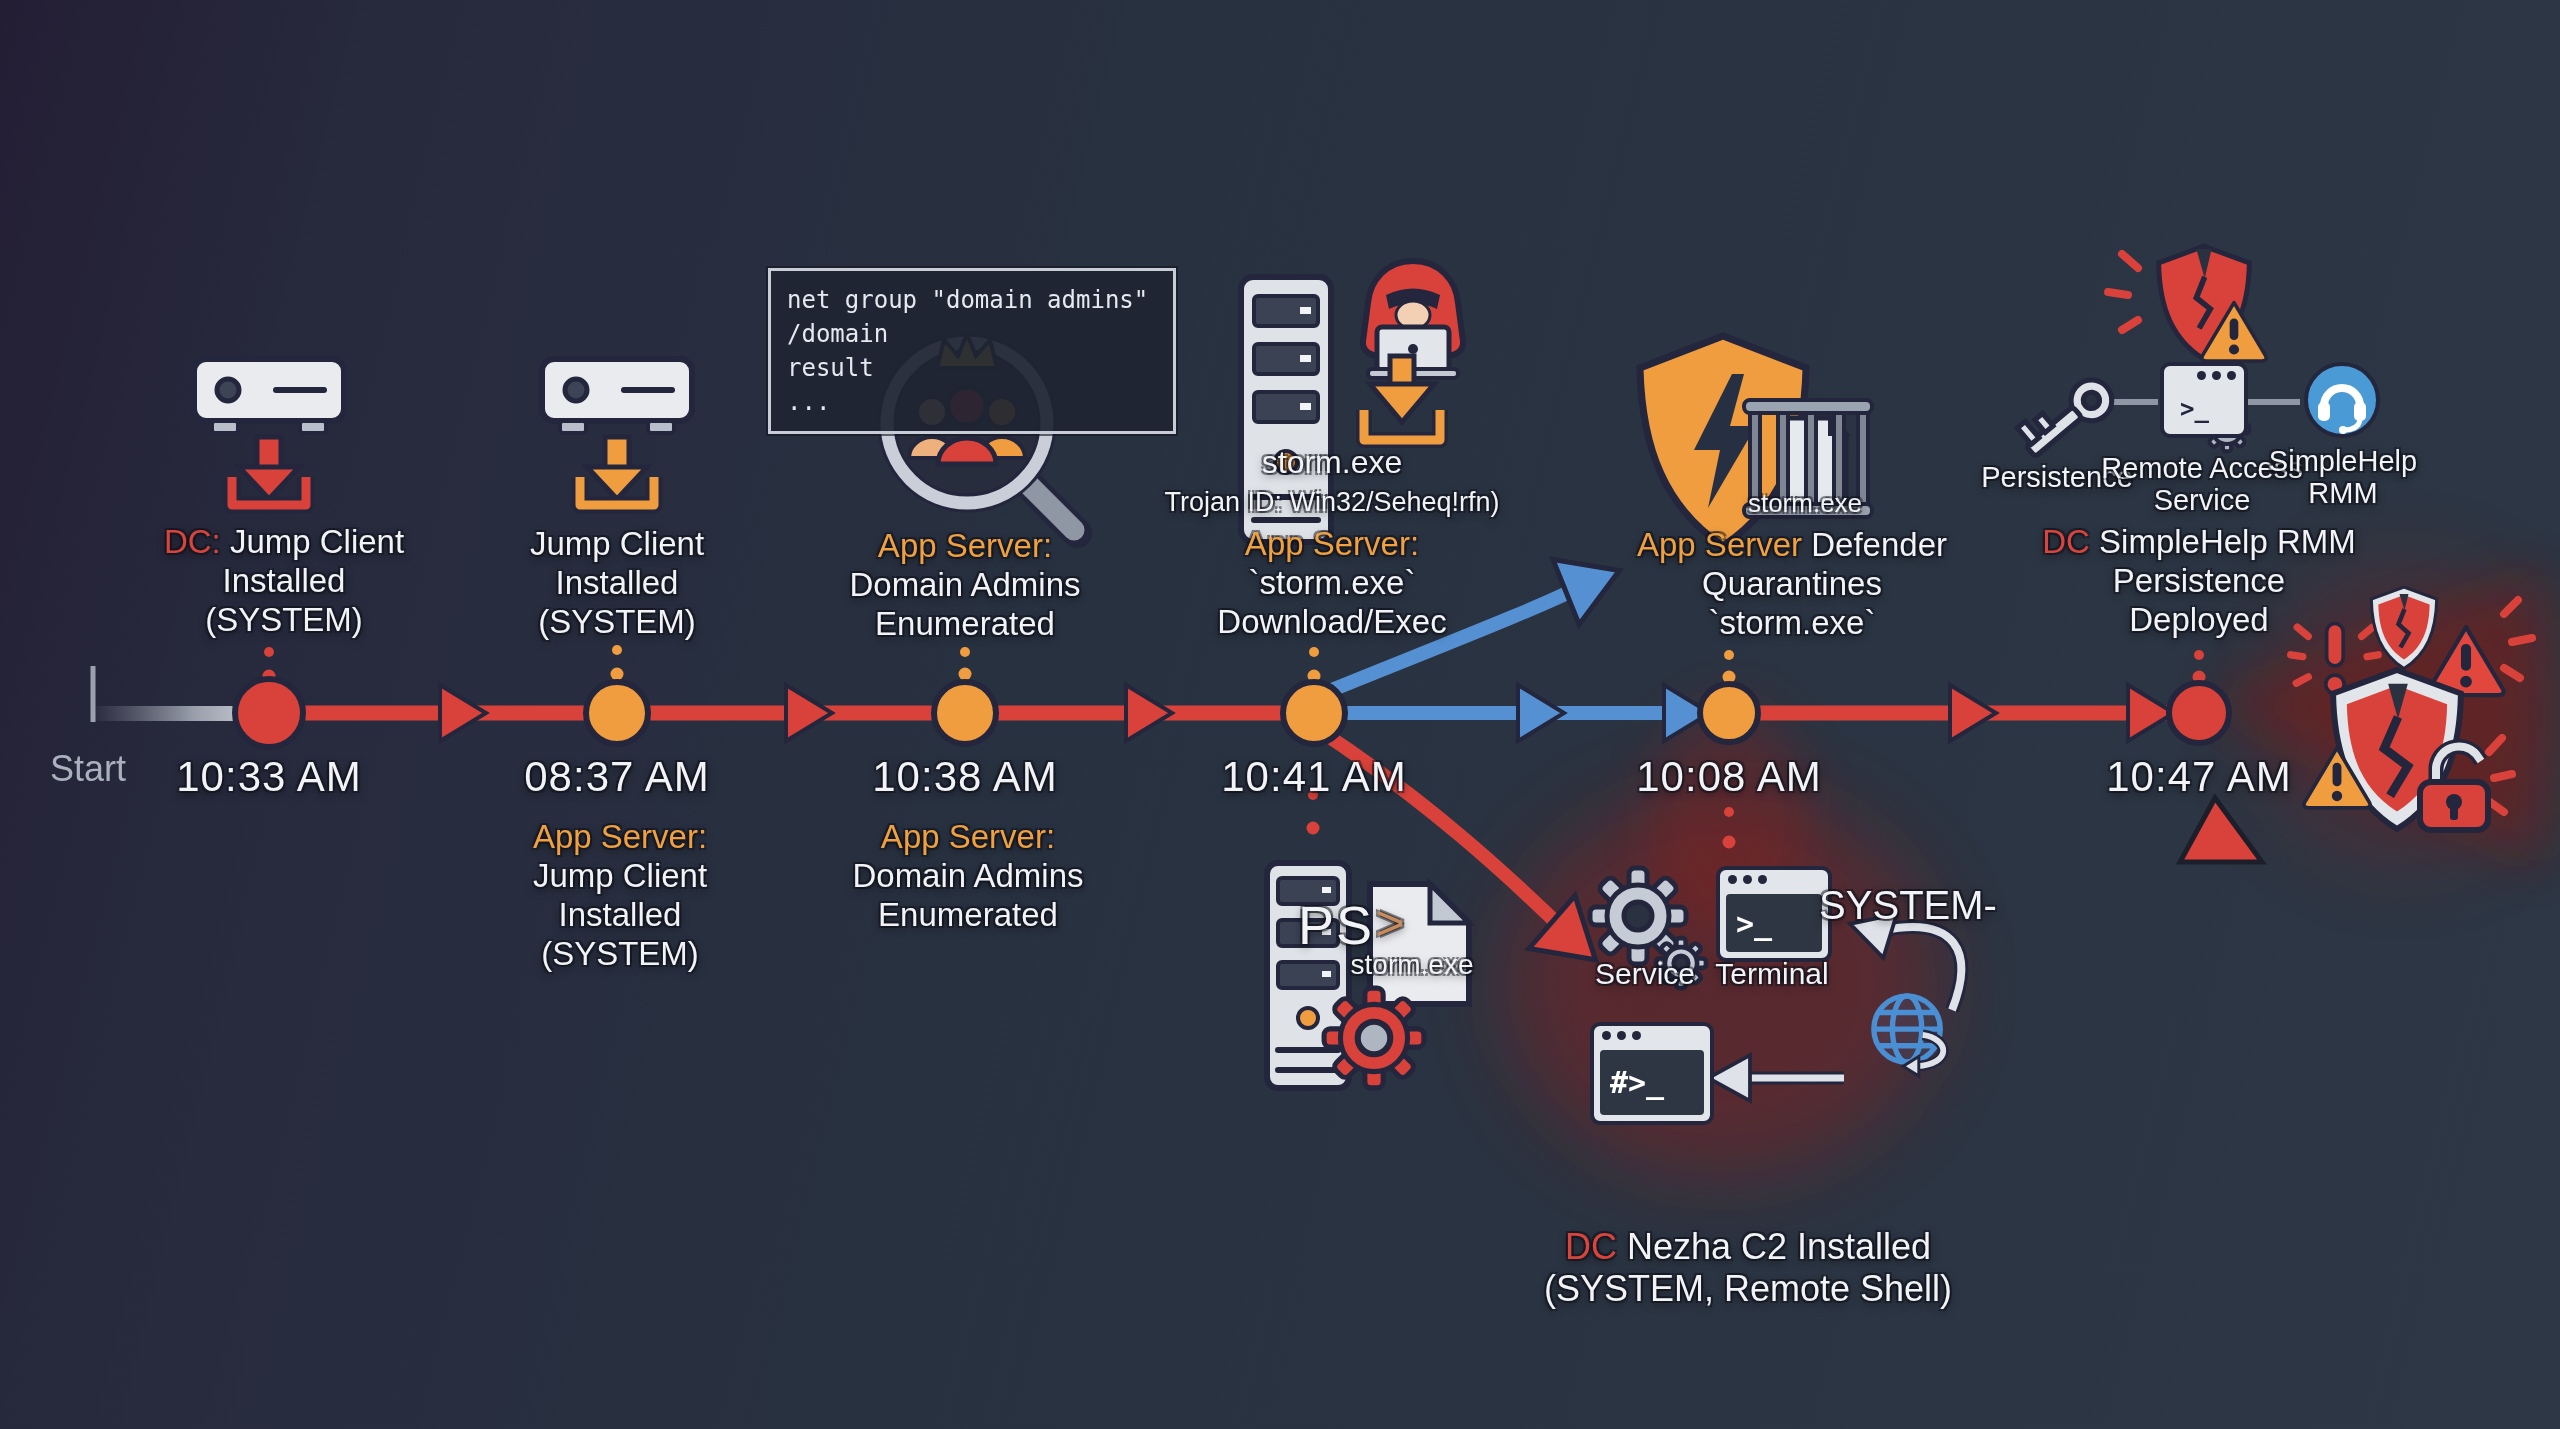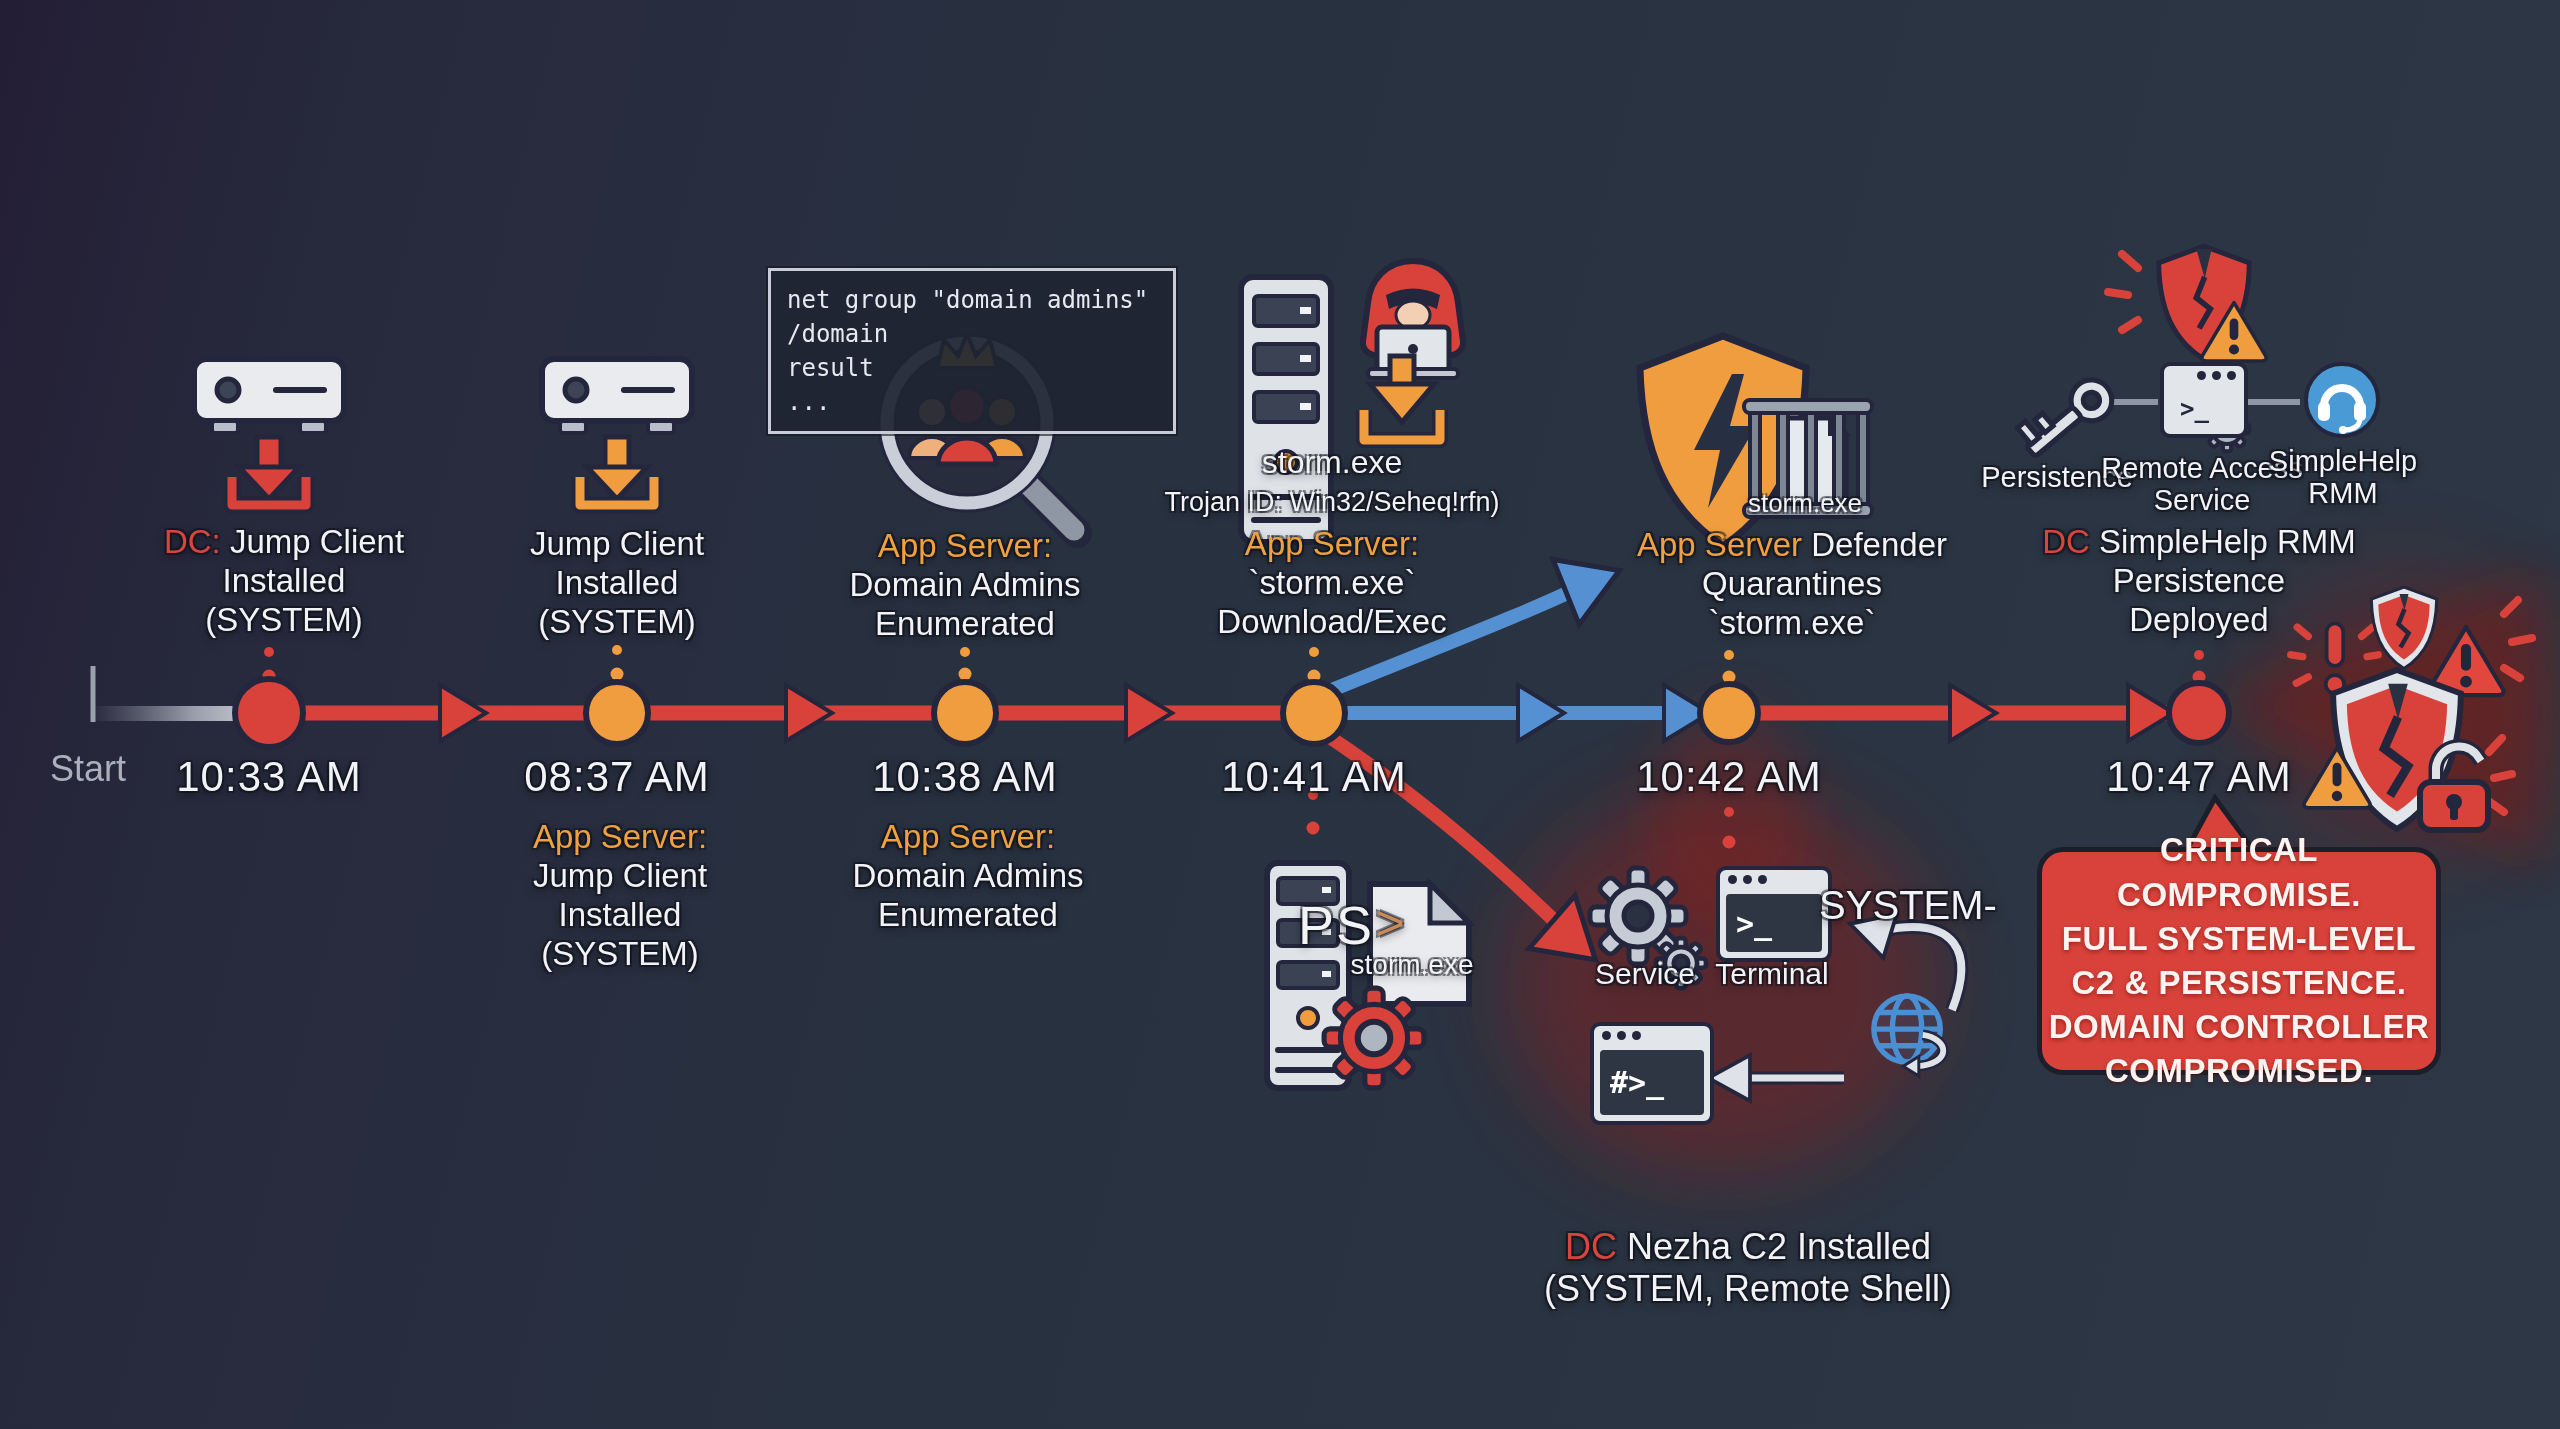--- a/index.html
+++ b/index.html
@@ -277,21 +277,21 @@
       <rect x="92" y="10" width="10" height="108" rx="5"></rect>
       <rect x="116" y="10" width="10" height="108" rx="5"></rect>
     </g>
     <rect x="2" y="6" width="128" height="13" rx="6" fill="#9aa3b0" stroke="#23263c" stroke-width="4"></rect>
     <rect x="2" y="110" width="128" height="13" rx="6" fill="#9aa3b0" stroke="#23263c" stroke-width="4"></rect>
   </svg>
   <div class="lbl cap" style="left:1805px;top:488px;font-size:26px">storm.exe</div>
   <div class="lbl" style="left:1792px;top:526px"><span class="px-orange">App Server</span><span> Defender
 Quarantines
 `storm.exe`</span></div>
-  <div class="lbl time" style="left:1729px;top:752px">10:42 AM</div>
+  <div class="lbl time" style="left:1729px;top:752px">10:08 AM</div>
 
   <svg class="icon" style="left:1588px;top:858px" width="120" height="130" viewBox="0 0 120 130">
     <g fill="#c6ccd6" stroke="#23263c" stroke-width="5">
       <rect x="41" y="10" width="18" height="96" rx="6"></rect>
       <rect x="41" y="10" width="18" height="96" rx="6" transform="rotate(45 50 58)"></rect>
       <rect x="41" y="10" width="18" height="96" rx="6" transform="rotate(90 50 58)"></rect>
       <rect x="41" y="10" width="18" height="96" rx="6" transform="rotate(135 50 58)"></rect>
       <circle cx="50" cy="58" r="31"></circle>
       <circle cx="50" cy="58" r="14" fill="#2a3140" stroke-width="5"></circle>
     </g>
@@ -429,21 +429,16 @@
     <circle cx="50" cy="73" r="7" fill="#23263c"></circle>
   </svg>
   <svg class="icon" style="left:2408px;top:722px" width="100" height="112" viewBox="0 0 100 112">
     <path d="M28 64 V46 A23 23 0 0 1 68 32 L73 39" fill="none" stroke="#23263c" stroke-width="15"></path>
     <path d="M28 64 V46 A23 23 0 0 1 68 32 L73 39" fill="none" stroke="#dfe2e7" stroke-width="8"></path>
     <rect x="12" y="60" width="68" height="48" rx="11" fill="#d9423a" stroke="#23263c" stroke-width="6"></rect>
     <circle cx="46" cy="80" r="8" fill="#23263c"></circle>
     <rect x="42" y="84" width="8" height="14" rx="3" fill="#23263c"></rect>
   </svg>
 
-  <div class="callout" style="left:2037px;top:847px;width:394px;height:218px">CRITICAL COMPROMISE.
-FULL SYSTEM-LEVEL
-C2 &amp; PERSISTENCE.
-DOMAIN CONTROLLER
-COMPROMISED.</div>
 
   <div class="lbl start" style="left:88px;top:748px">Start</div>
 
 </div>
 
 </body></html>

